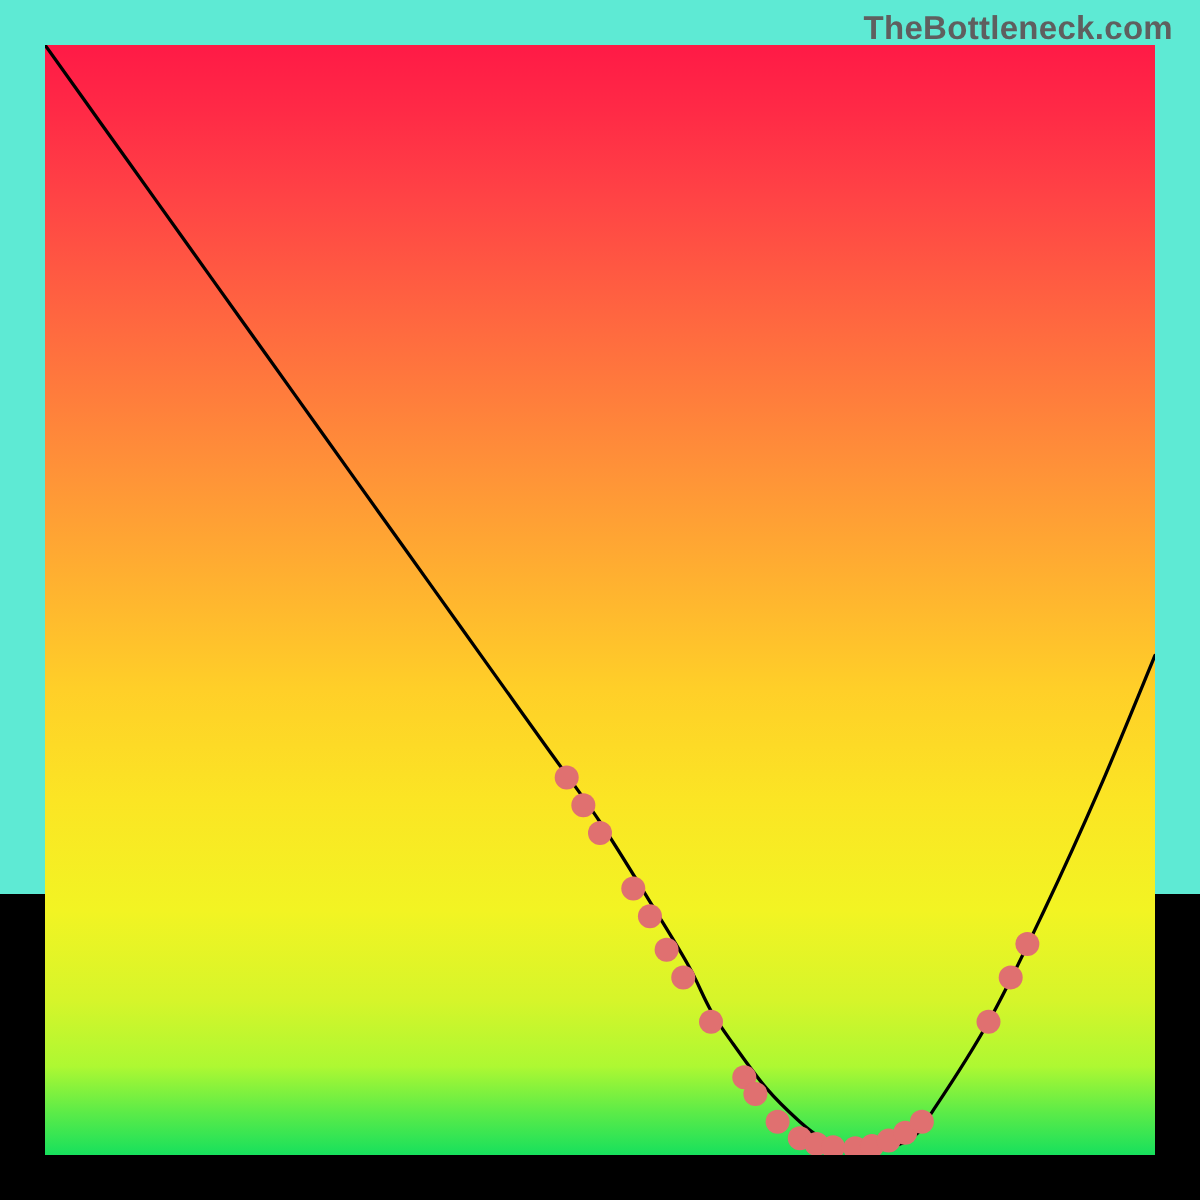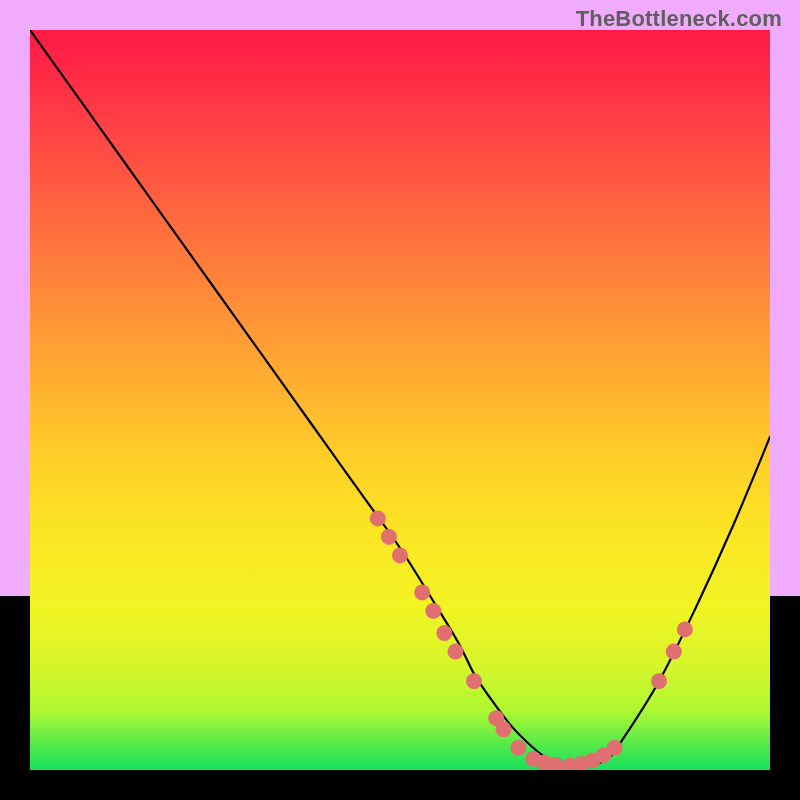--- a/index.html
+++ b/index.html
@@ -9,21 +9,21 @@
     height: 800px;
     background: #000000;
     overflow: hidden;
     font-family: Arial, Helvetica, sans-serif;
   }
   .frame {
     position: relative;
     margin: 0 auto;
     width: 800px;
     height: 596px;
-    background: #f0abfc;
+    background: #5eead4;
   }
   .watermark {
     position: absolute;
     top: 6px;
     right: 18px;
     color: #5f5f5f;
     font-size: 22px;
     font-weight: 600;
     letter-spacing: 0.2px;
     user-select: none;

